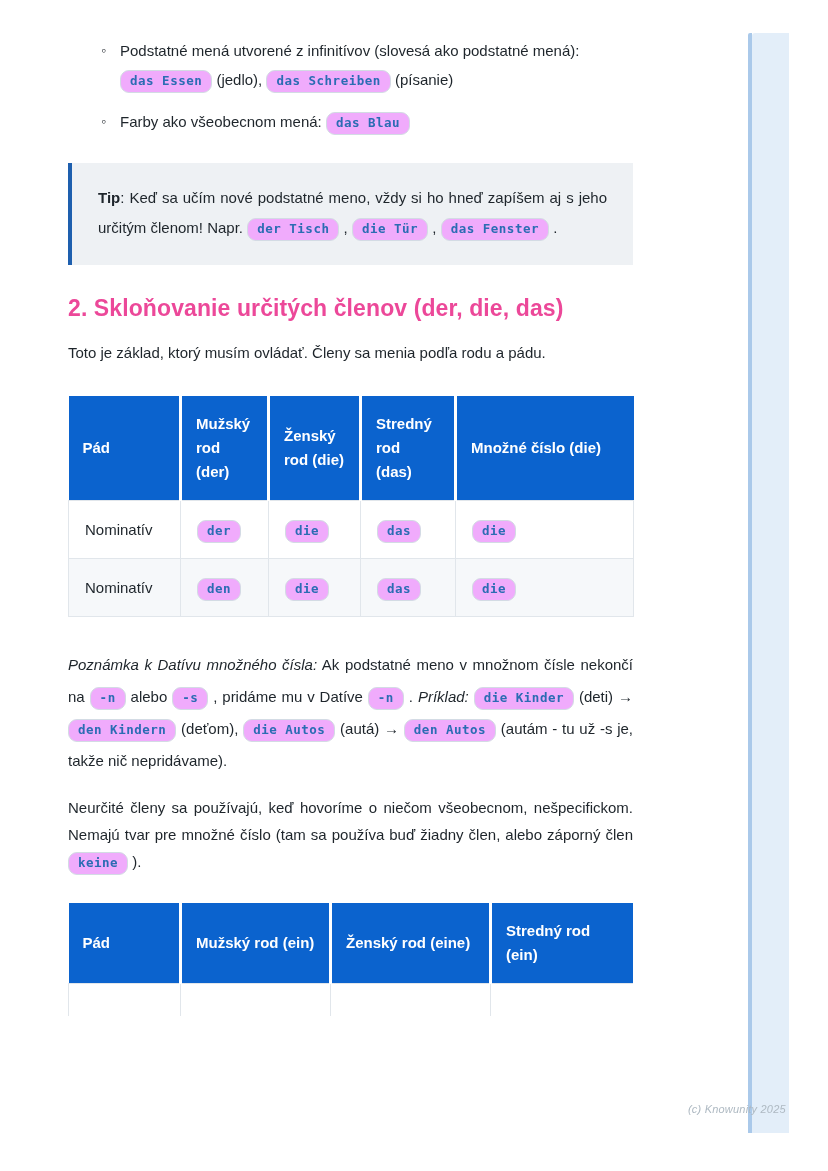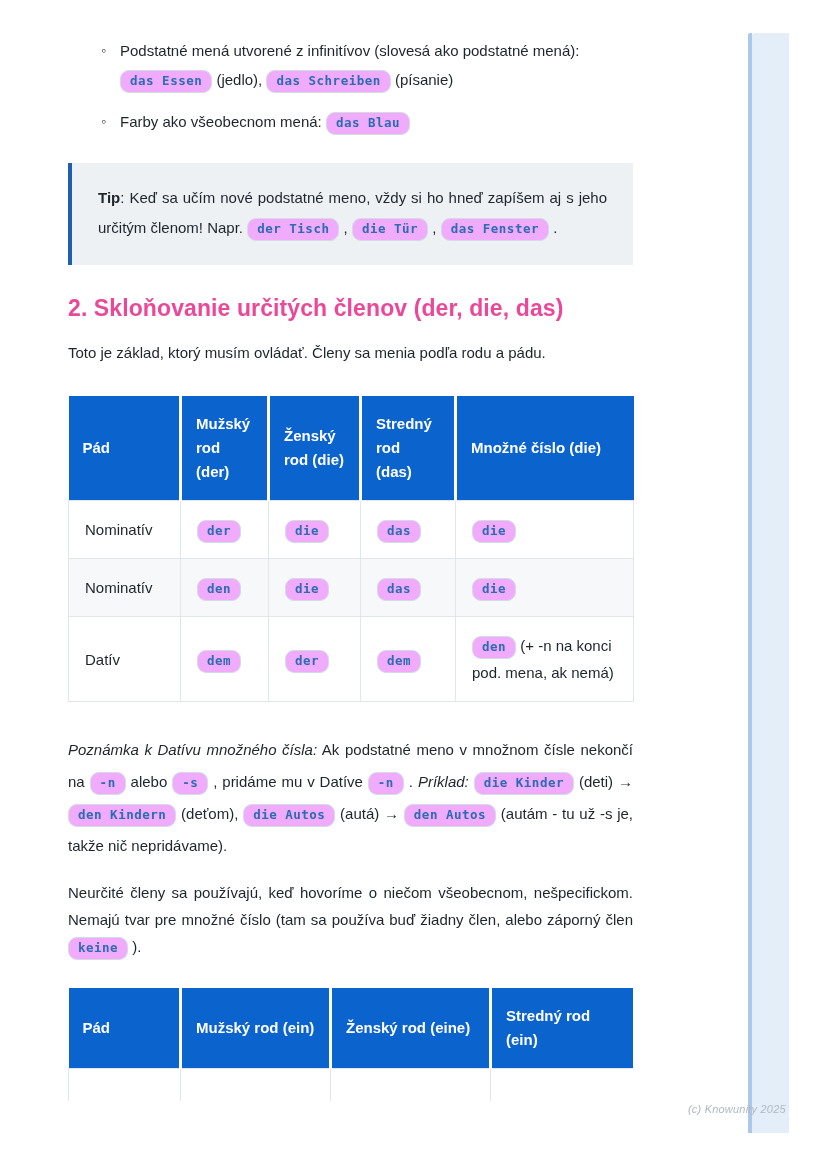--- a/index.html
+++ b/index.html
@@ -180,27 +180,20 @@
           <td><span class="chip">das</span></td>
           <td><span class="chip">die</span><span></span></td>
         </tr>
         <tr class="alt">
           <td>Nominatív</td>
           <td><span class="chip">den</span></td>
           <td><span class="chip">die</span></td>
           <td><span class="chip">das</span></td>
           <td><span class="chip">die</span><span></span></td>
         </tr>
-        <tr>
-          <td>Datív</td>
-          <td><span class="chip">dem</span></td>
-          <td><span class="chip">der</span></td>
-          <td><span class="chip">dem</span></td>
-          <td><span class="chip">den</span><span> (+ -n na konci pod. mena, ak nemá)</span></td>
-        </tr>
       </tbody>
     </table>
   </div>
 
   <div class="note-para">
     <span class="italic">Poznámka k Datívu množného čísla:</span><span> Ak podstatné meno v množnom čísle nekončí na </span><span class="chip">-n</span><span> alebo </span><span class="chip">-s</span><span> , pridáme mu v Datíve </span><span class="chip">-n</span><span> . </span><span class="italic">Príklad:</span><span> </span><span class="chip">die Kinder</span><span> (deti) → </span><span class="chip">den Kindern</span><span> (deťom), </span><span class="chip">die Autos</span><span> (autá) → </span><span class="chip">den Autos</span><span> (autám - tu už -s je, takže nič nepridávame).</span>
   </div>
 
   <div class="para justify">
     <span>Neurčité členy sa používajú, keď hovoríme o niečom všeobecnom, nešpecifickom. Nemajú tvar pre množné číslo (tam sa používa buď žiadny člen, alebo záporný člen </span><span class="chip">keine</span><span> ).</span>

